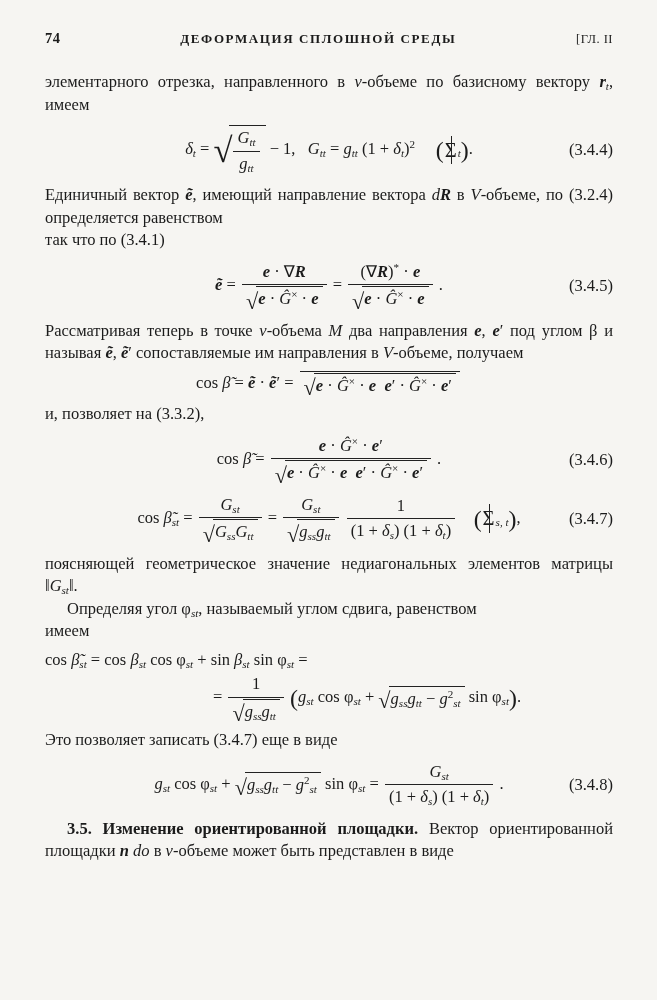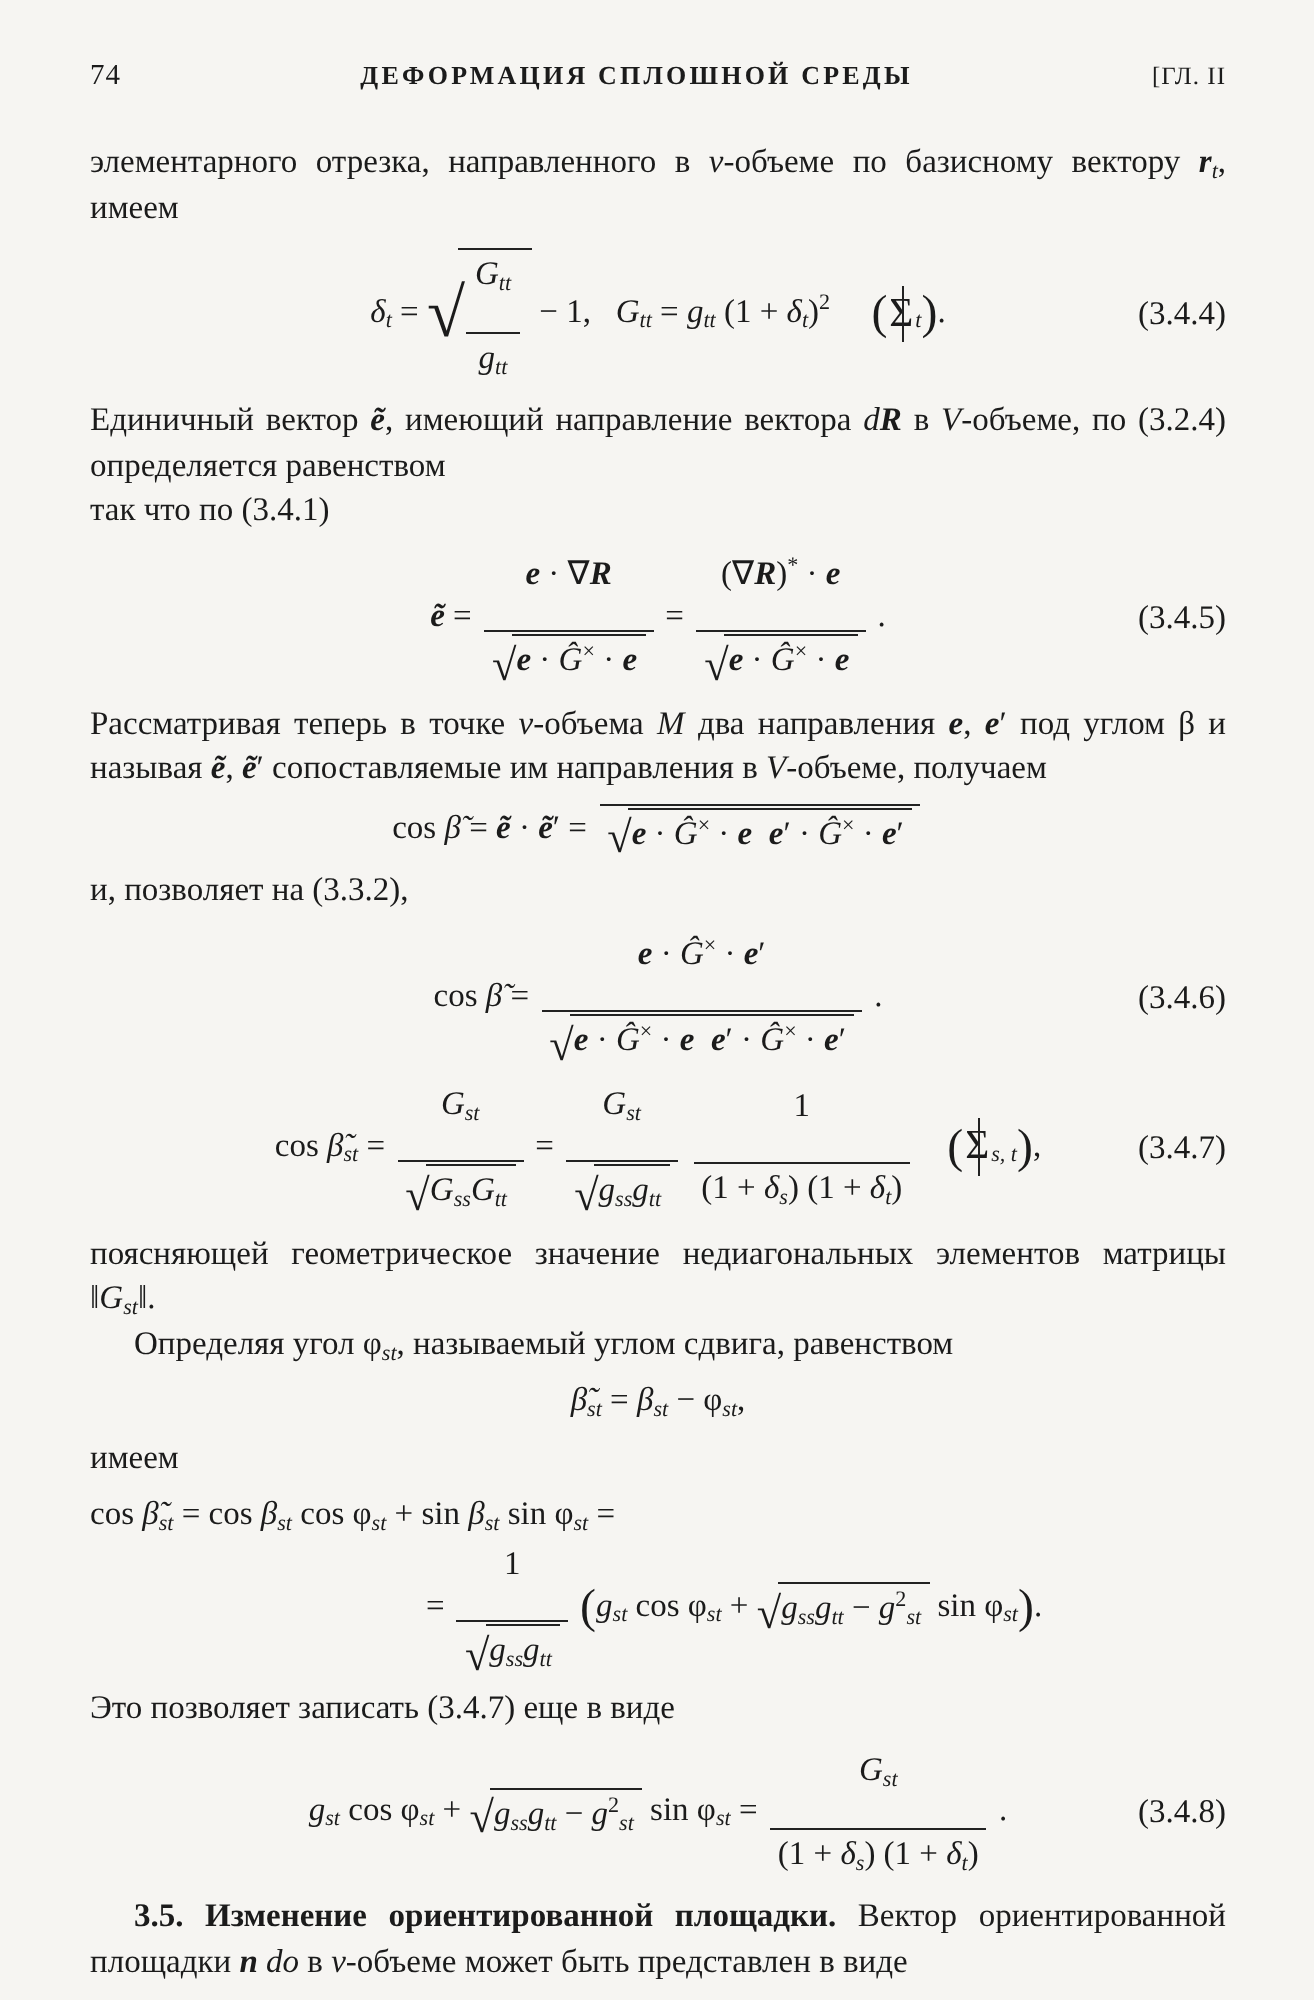--- a/index.html
+++ b/index.html
@@ -12,42 +12,42 @@
     line-height:22.5px;
     overflow:hidden;
   }
   .page{padding:30px 44px 0 45px;}
 
   
   .runhead{
     display:flex;align-items:baseline;justify-content:space-between;
     font-size:13px;line-height:16px;margin-bottom:24px;
   }
-  .runhead .pageno{font-weight:normal;font-size:14.5px;letter-spacing:.5px;}
+  .runhead .pageno{font-weight:bold;font-size:14.5px;letter-spacing:.5px;}
   .runhead .title{letter-spacing:1.6px;font-weight:700;}
   .runhead .chap{font-size:12.5px;letter-spacing:.5px;}
 
   
   p.para{margin:0;text-align:justify;}
   p.indent{text-indent:22px;}
   p.lead{margin-top:2px;}
 
   
   .eq{position:relative;text-align:center;margin:9px 0;}
   .eq-sm{margin:6px 0;}
   .eq-body{display:inline-block;}
   .eq-no{position:absolute;right:0;top:50%;transform:translateY(-50%);}
   .eq-left{text-align:left;margin:6px 0 2px;}
   .eq-line2{text-align:left;margin:2px 0 6px 168px;}
 
   
   sub,sup{font-size:67%;line-height:0;}
   sub{vertical-align:-0.25em;}
   sup{vertical-align:0.55em;}
-  .frac{display:inline-flex;flex-direction:column;vertical-align:middle;text-align:center;margin:0 2px;gap:16px;}
+  .frac{display:inline-flex;flex-direction:column;vertical-align:middle;text-align:center;margin:0 2px;}
   .frac .num{display:block;padding:0 4px 1px;}
   .frac .den{display:block;border-top:1.4px solid #222;padding:1px 4px 0;}
   .sqrt{display:inline-flex;align-items:flex-end;vertical-align:middle;}
   .sqrt .rad{font-size:1.35em;line-height:.8;font-style:normal;margin-right:-2px;}
   .sqrt .vinc{border-top:1.4px solid #222;padding:1px 4px 0 2px;white-space:nowrap;}
   .sqrt.big{align-items:stretch;}
   .sqrt.big .rad{display:flex;align-items:center;font-size:2.1em;line-height:1;margin-right:-3px;}
   .bigp{font-size:1.45em;vertical-align:middle;font-weight:400;}
   .nosum{position:relative;display:inline-block;font-size:1.25em;vertical-align:middle;margin:0 1px;}
   .nosum:after{content:'';position:absolute;left:50%;top:-3px;bottom:-3px;width:1px;background:#222;}
@@ -141,23 +141,20 @@
           <span class="num">1</span>
           <span class="den">(1 + <i>δ</i><sub><i>s</i></sub>) (1 + <i>δ</i><sub><i>t</i></sub>)</span>
         </span> &nbsp;&nbsp;&nbsp;<span class="bigp">(</span><span class="nosum">Σ</span><sub><i>s, t</i></sub><span class="bigp">)</span>,</span>
     <span class="eq-no">(3.4.7)</span>
   </div>
 
   <p class="para">поясняющей геометрическое значение недиагональных элементов матрицы ‖<i>G</i><sub><i>st</i></sub>‖.</p>
 
   <p class="para indent">Определяя угол φ<sub><i>st</i></sub>, называемый углом сдвига, равенством</p>
 
-  <div class="eq eq-sm">
-    <span class="eq-body"><i>β̃</i><sub><i>st</i></sub> = <i>β</i><sub><i>st</i></sub> − φ<sub><i>st</i></sub>,</span>
-  </div>
 
   <p class="para">имеем</p>
 
   <div class="eq-left">
     <span class="eq-body">cos <i>β̃</i><sub><i>st</i></sub> = cos <i>β</i><sub><i>st</i></sub> cos φ<sub><i>st</i></sub> + sin <i>β</i><sub><i>st</i></sub> sin φ<sub><i>st</i></sub> =</span>
   </div>
   <div class="eq-line2">
     <span class="eq-body">= <span class="frac">
           <span class="num">1</span>
           <span class="den"><span class="sqrt">

